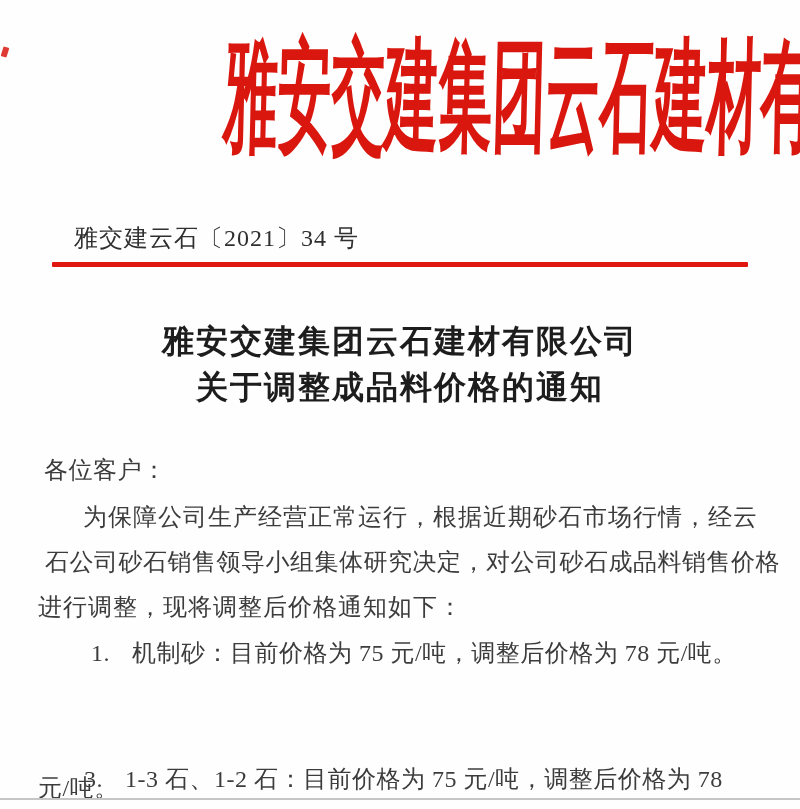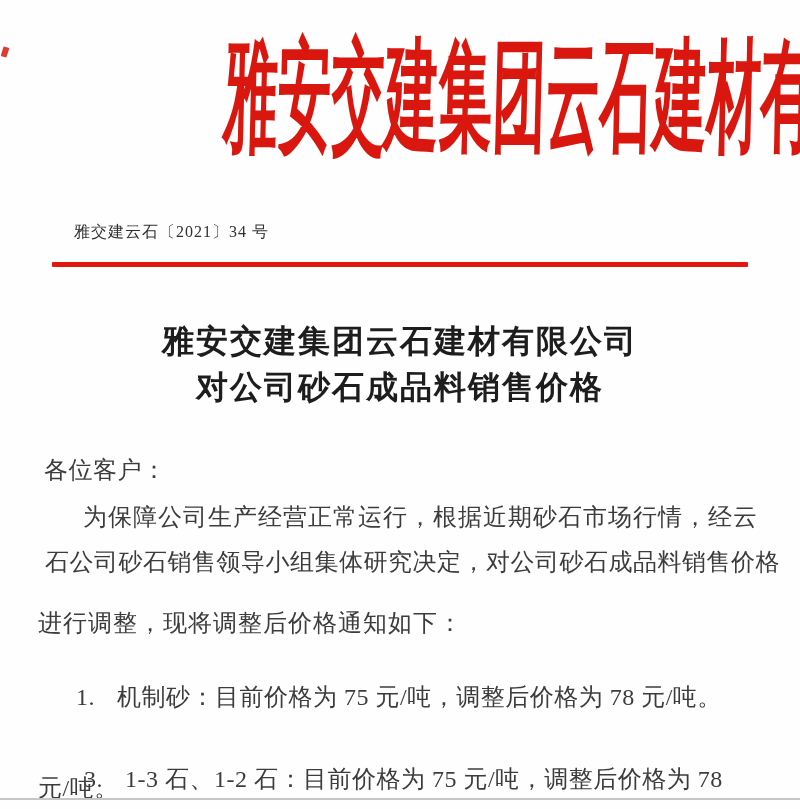--- a/index.html
+++ b/index.html
@@ -49,21 +49,21 @@
 
   
   .meta-row {
     position: absolute;
     left: 74px;
     right: 84px;
     top: 222px;
     display: flex;
     justify-content: space-between;
     align-items: baseline;
-    font-size: 16px;
+    font-size: 24px;
     color: var(--meta-text);
     letter-spacing: 1px;
   }
 
   .red-rule {
     position: absolute;
     left: 52px;
     top: 262px;
     width: 696px;
     height: 5px;
@@ -90,22 +90,22 @@
     position: absolute;
     white-space: nowrap;
     font-size: 24px;
     color: var(--body-text);
     letter-spacing: 0.5px;
     line-height: 28px;
   }
   .salutation   { left: 44px; top: 456px; }
   .p-line-0     { left: 83px; top: 503px; letter-spacing: 1px; }
   .p-line-1     { left: 45px; top: 548px; letter-spacing: 0.5px; }
-  .p-line-2     { left: 38px; top: 593px; letter-spacing: 1px; margin-top: 16px; }
-  .item-0       { left: 76px; top: 639px; margin-top: 44px; }
+  .p-line-2     { left: 38px; top: 593px; letter-spacing: 1px; }
+  .item-0       { left: 91px; top: 639px; }
   .item-1       { left: 76px; top: 684px; }
   .item-2       { left: 84px; top: 729px; margin-top: 36px; }
   .item-cont    { left: 38px; top: 774px; }
 
   .item-num {
     display: inline-block;
     margin-right: 22px;
   }
 
   .bottom-rule {
@@ -127,21 +127,21 @@
   <div class="letterhead">雅安交建集团云石建材有限公司</div>
 
   <div class="meta-row">
     <span>雅交建云石〔2021〕34 号</span>
   </div>
 
   <div class="red-rule"></div>
 
   <div class="doc-title">
     <div>雅安交建集团云石建材有限公司</div>
-    <div>对公司砂石成品料销售价格</div>
+    <div>关于调整成品料价格的通知</div>
   </div>
 
   <div class="bodyline salutation">各位客户：</div>
 
   <div class="bodyline p-line-0">为保障公司生产经营正常运行，根据近期砂石市场行情，经云</div>
 
   <div class="bodyline p-line-1">石公司砂石销售领导小组集体研究决定，对公司砂石成品料销售价格</div>
 
   <div class="bodyline p-line-2">进行调整，现将调整后价格通知如下：</div>
 

